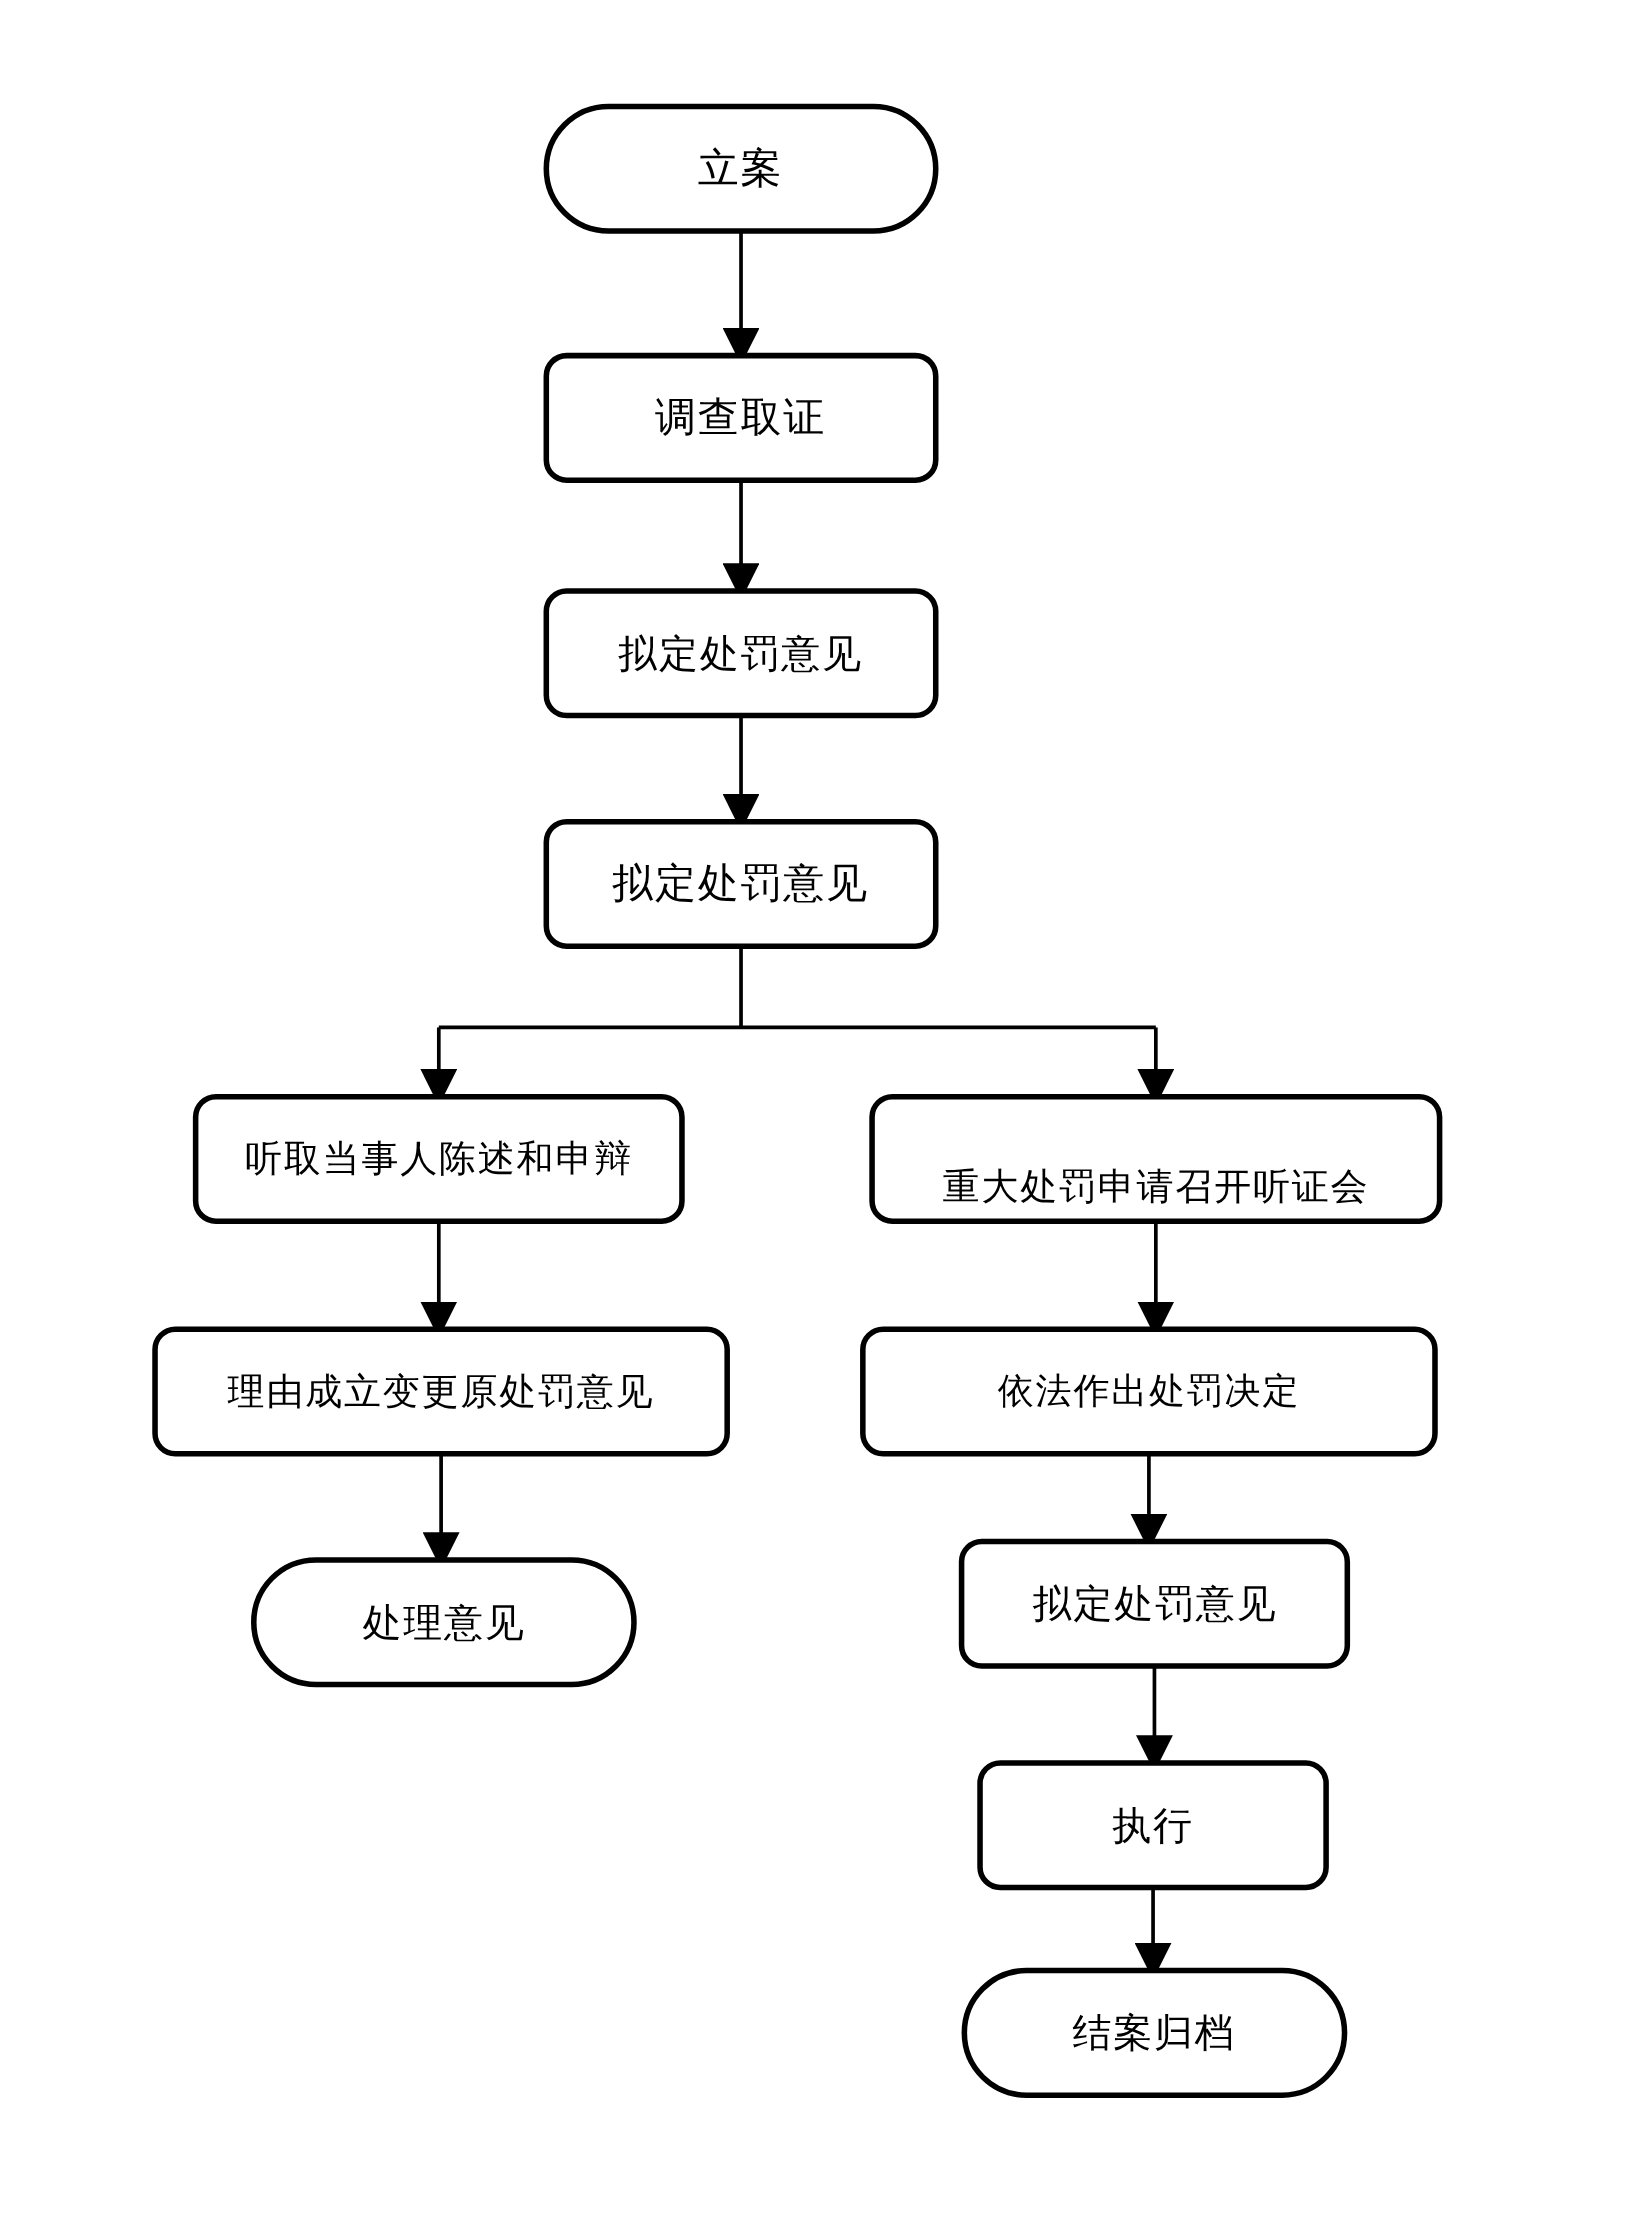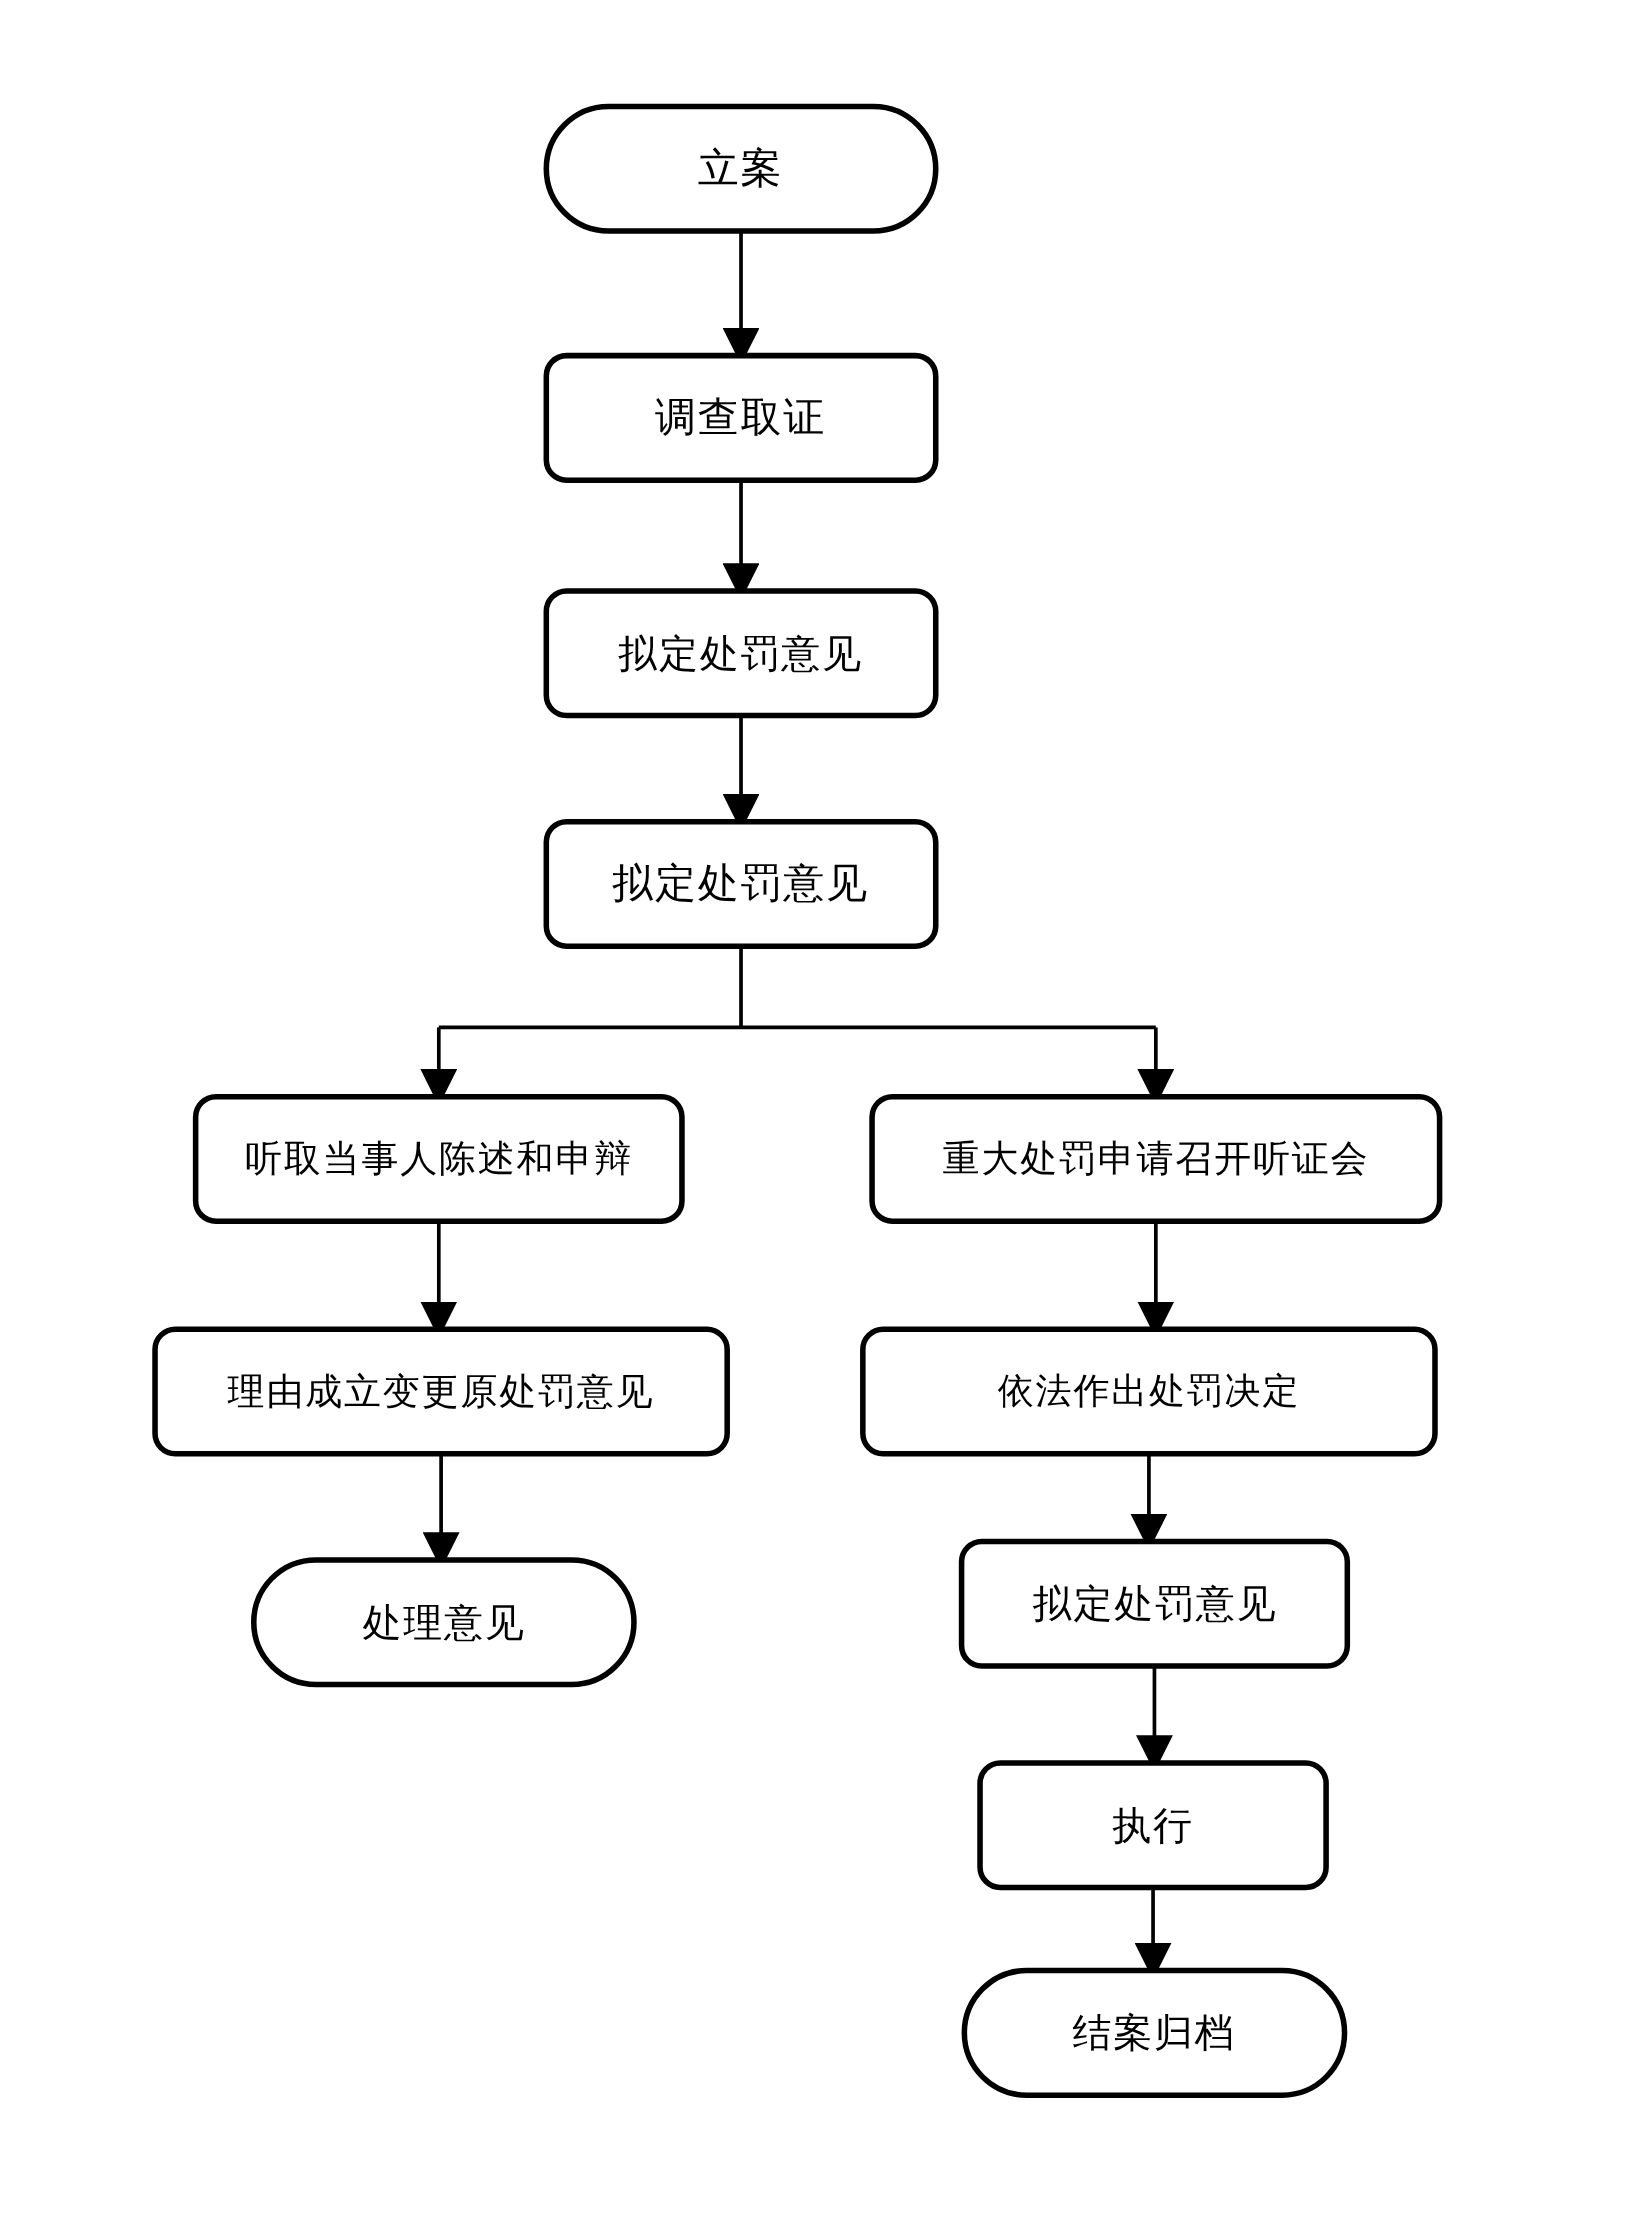--- a/index.html
+++ b/index.html
@@ -81,21 +81,21 @@
         <rect x="1045" y="2135" width="412" height="135" rx="67.5" ry="67.5" fill="#ffffff" stroke="#000000" stroke-width="6"></rect>
       </g>
   </svg>
 
   <div id="labels-layer">
       <div class="node-label" style="left: 546px; top: 106px; width: 389px; height: 125px; font-size: 41px;">立案</div>
       <div class="node-label" style="left: 546px; top: 355px; width: 389px; height: 125px; font-size: 41px;">调查取证</div>
       <div class="node-label" style="left: 546px; top: 591px; width: 389px; height: 125px; font-size: 39px;">拟定处罚意见</div>
       <div class="node-label" style="left: 546px; top: 821px; width: 389px; height: 125px; font-size: 41px;">拟定处罚意见</div>
       <div class="node-label" style="left: 196px; top: 1096px; width: 486px; height: 125px; font-size: 37px;">听取当事人陈述和申辩</div>
-      <div class="node-label" style="left: 872px; top: 1096px; width: 568px; height: 125px; font-size: 37px;">重大处罚申请召开听证会</div>
+      <div class="node-label" style="left: 872px; top: 1124px; width: 568px; height: 125px; font-size: 37px;">重大处罚申请召开听证会</div>
       <div class="node-label" style="left: 155px; top: 1329px; width: 572px; height: 125px; font-size: 37px;">理由成立变更原处罚意见</div>
       <div class="node-label" style="left: 863px; top: 1329px; width: 572px; height: 125px; font-size: 36px;">依法作出处罚决定</div>
       <div class="node-label" style="left: 254px; top: 1560px; width: 380px; height: 125px; font-size: 39px;">处理意见</div>
       <div class="node-label" style="left: 962px; top: 1541px; width: 386px; height: 125px; font-size: 39px;">拟定处罚意见</div>
       <div class="node-label" style="left: 980px; top: 1763px; width: 346px; height: 125px; font-size: 39px; text-align: right;">执行</div>
       <div class="node-label" style="left: 964px; top: 1970px; width: 380px; height: 125px; font-size: 39px;">结案归档</div>
     </div>
 
 </div>
 

